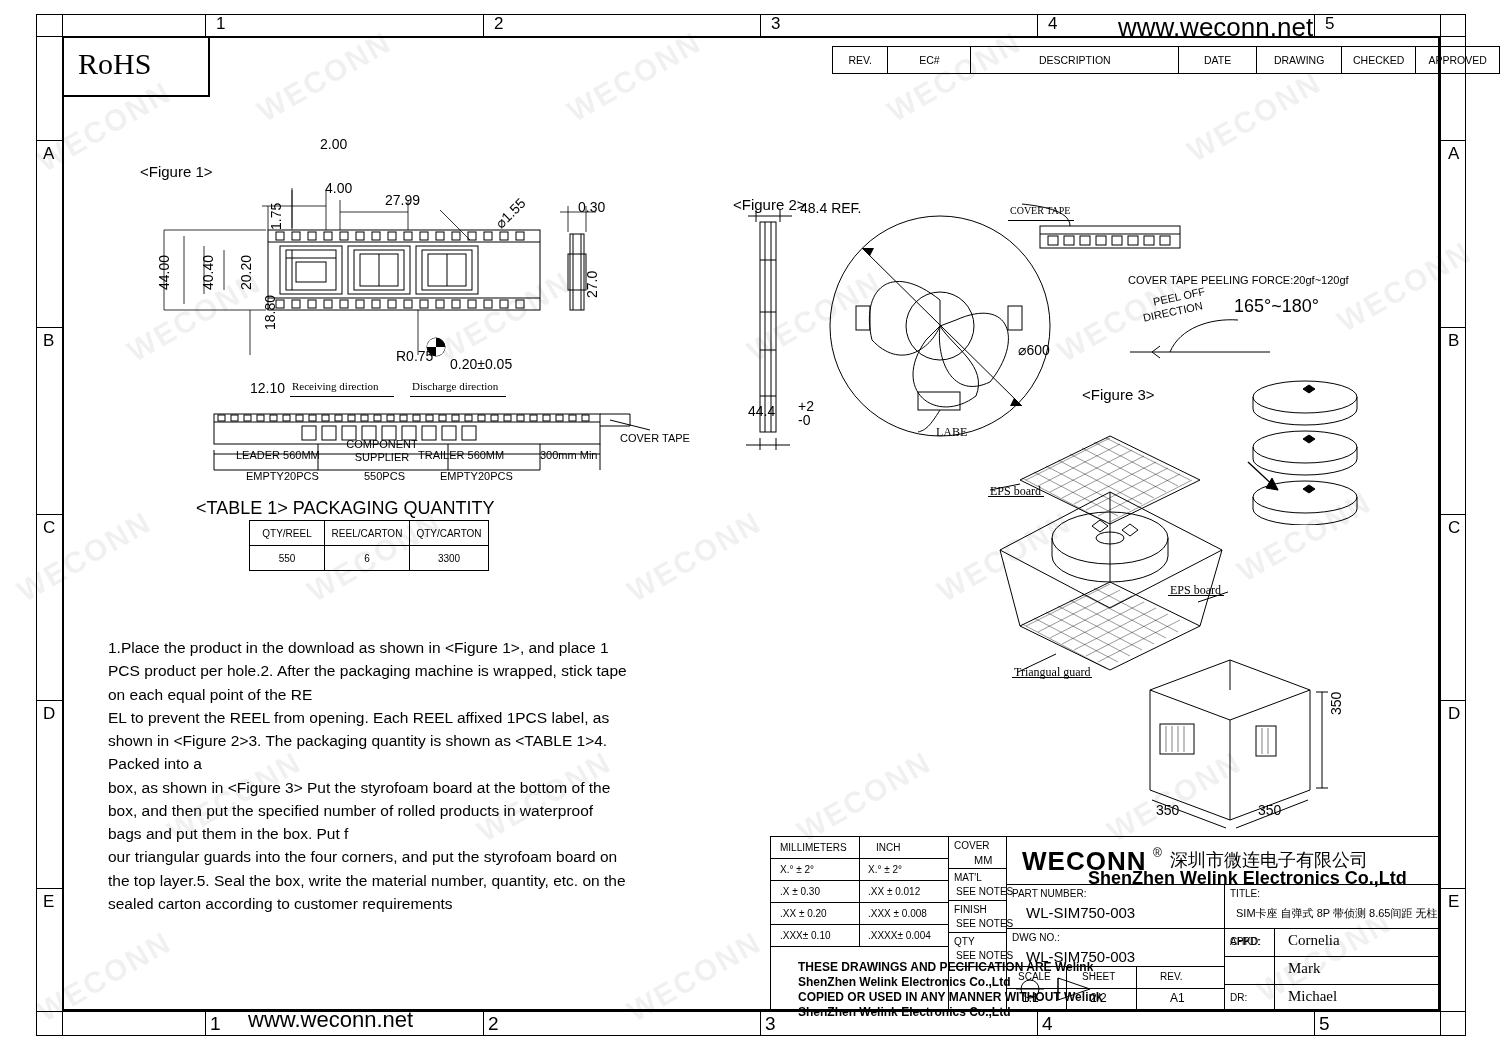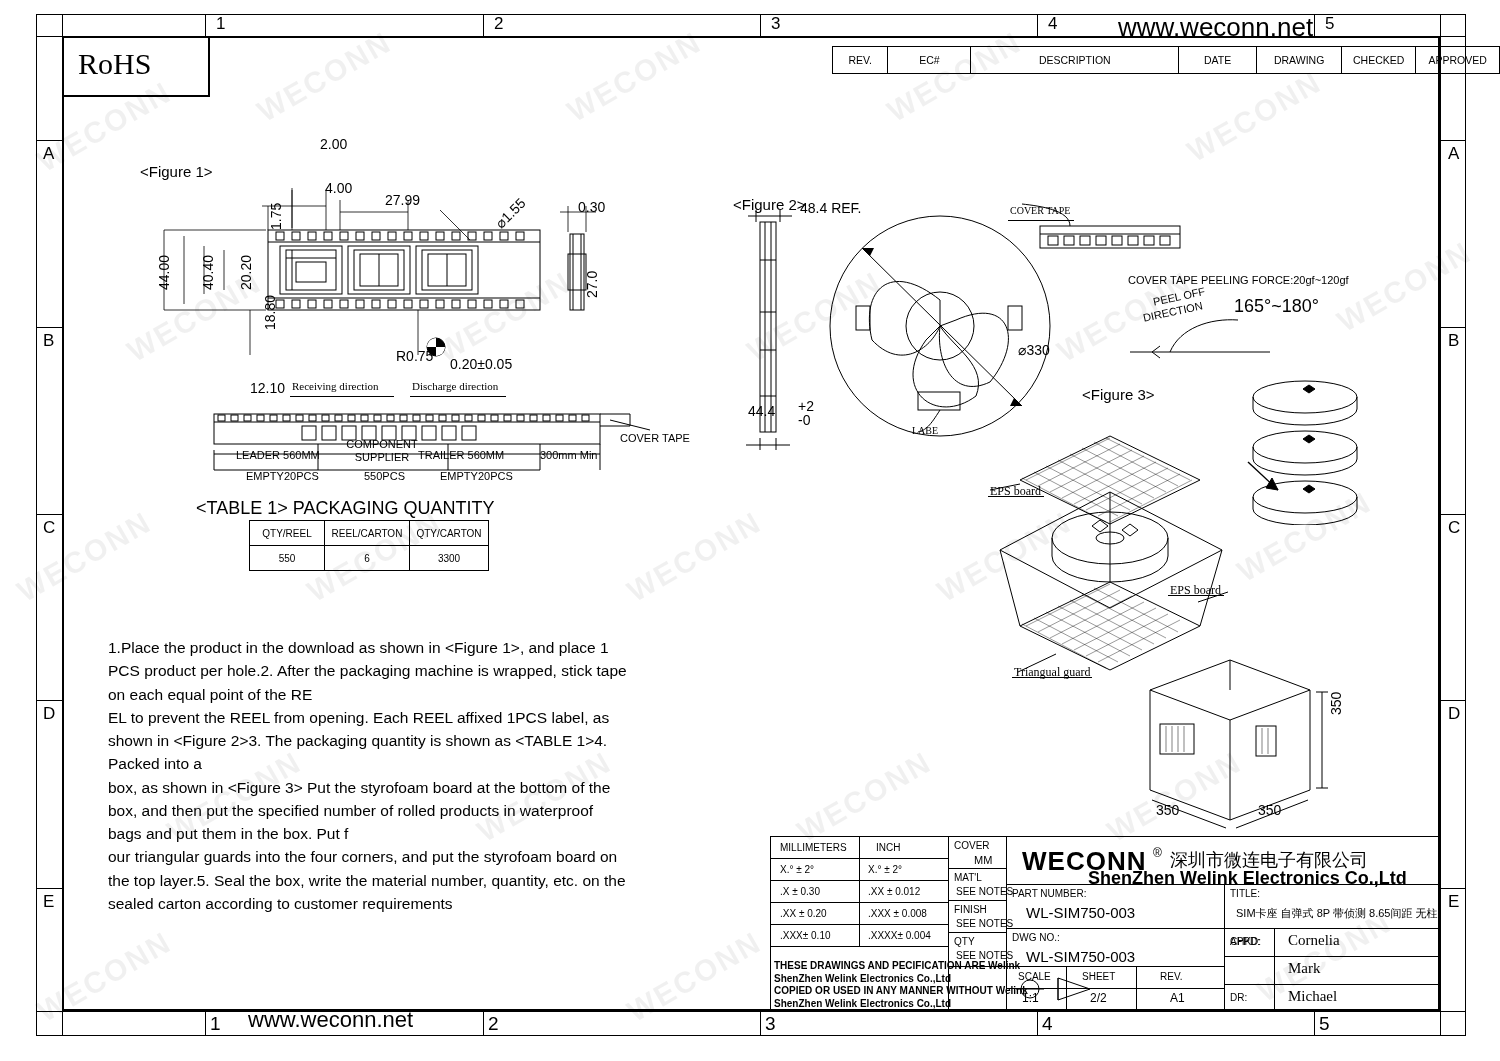--- a/index.html
+++ b/index.html
@@ -17,21 +17,21 @@
   .rohs span{position:absolute;left:16px;top:10px;font-size:30px;font-family:"Liberation Serif",serif;}
   
   .revtbl{left:832px;top:46px;border-collapse:collapse;font-size:11px;}
   .revtbl td{border:1px solid #000;text-align:center;padding:3px 4px;height:20px;}
   .revtbl .hdr td{font-size:10.5px;}
   .sig{font-family:"Liberation Serif",serif;font-size:14px;}
   
   .t{position:absolute;font-size:12px;white-space:nowrap;}
   .t10{font-size:10px;}
   .t9{font-size:12px;}
-  .t8{font-size:10px;}
+  .t8{font-size:12px;margin-left:24px;}
   .t11{font-size:11px;}
   .t13{font-size:18px;}
   .t14{font-size:12px;}
   .t15{font-size:15px;}
   .t16{font-size:16px;}
   .t18{font-size:18px;}
   .ln{position:absolute;background:#000;height:1px;}
   .lnv{position:absolute;background:#000;width:1px;}
   .bx{position:absolute;border:1px solid #000;box-sizing:border-box;}
   
@@ -425,21 +425,21 @@
   <g fill="#000">
     <polygon points="122,48 130,56 134,48"></polygon>
     <polygon points="282,206 274,198 270,206"></polygon>
   </g>
 </svg>
 
 <div class="dimtxt t16" style="left:800px;top:200px;">48.4 REF.</div>
 <div class="dimtxt t16" style="left:748px;top:403px;">44.4</div>
 <div class="dimtxt t9" style="left:798px;top:398px;">+2</div>
 <div class="dimtxt t9" style="left:798px;top:412px;">-0</div>
-<div class="dimtxt t16" style="left:1018px;top:342px;">⌀330</div>
+<div class="dimtxt t16" style="left:1018px;top:342px;">⌀600</div>
 <div class="t t10 small-serif" style="left:1010px;top:205px;">COVER TAPE</div>
 <div class="ln" style="left:1008px;top:220px;width:66px;"></div>
 <div class="t t8 small-serif" style="left:912px;top:425px;">LABE</div>
 <div class="t t11" style="left:1128px;top:274px;">COVER TAPE PEELING FORCE:20gf~120gf</div>
 <div class="t t11" style="left:1152px;top:296px;transform:rotate(-12deg);transform-origin:left top;">PEEL OFF</div>
 <div class="t t11" style="left:1142px;top:312px;transform:rotate(-12deg);transform-origin:left top;">DIRECTION</div>
 <div class="t t18" style="left:1234px;top:296px;">165°~180°</div>
 
 <div class="t t15" style="left:1082px;top:386px;">&lt;Figure 3&gt;</div>
 

